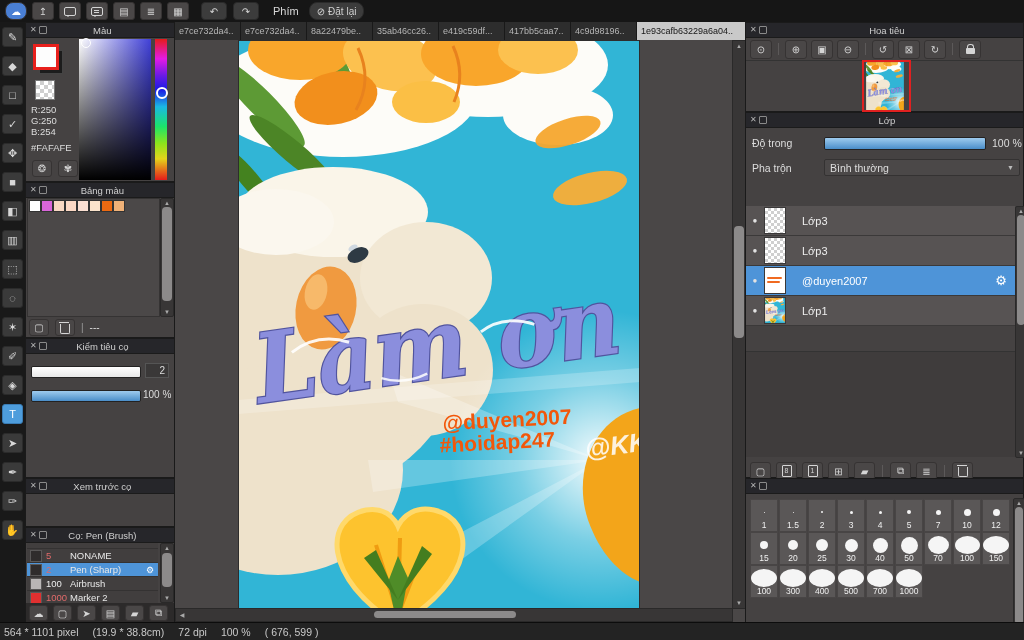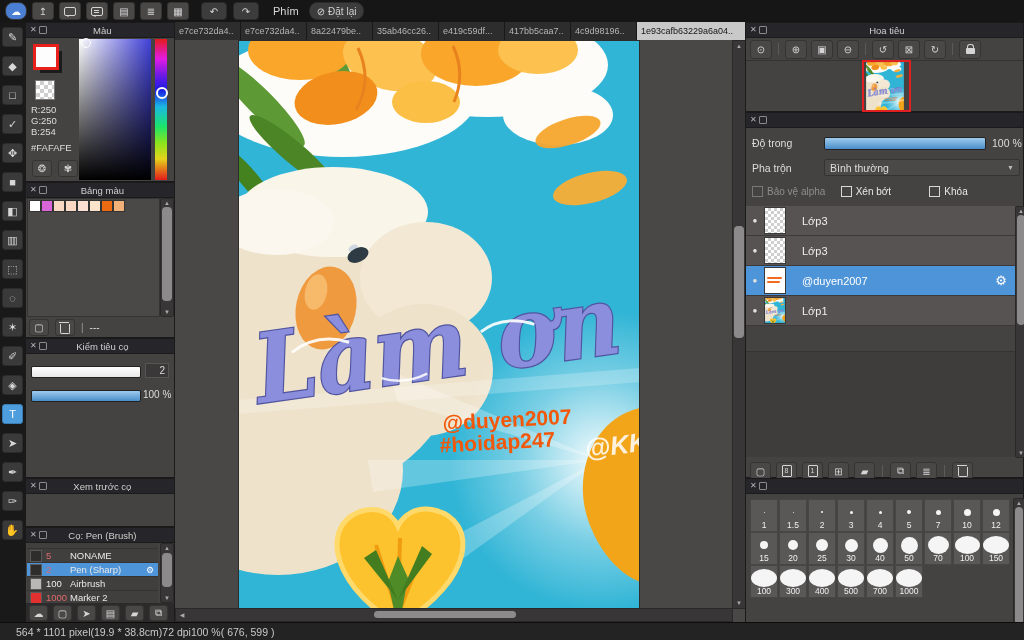--- a/index.html
+++ b/index.html
@@ -80,21 +80,21 @@
   .cb.dim{color:#8f8d8d}.cb.dim .box{border-color:#777}
   
   #bs-grid{display:grid;grid-template-columns:repeat(9,29px)}
   .bs-cell{width:28px;height:33px;background:#5a5757;border:1px solid #484545;display:flex;flex-direction:column;
            align-items:center;justify-content:space-between;padding:3px 0 1px;box-sizing:border-box}
   .bs-dot{background:#f5f5f5;border-radius:50%;margin:auto}
   .bs-num{font-size:8.5px;color:#f0f0f0;line-height:9px}
   
   #statusbar{left:0;top:622px;width:1024px;height:18px;background:#232323;border-top:1px solid #0c0c0c;
              display:flex;align-items:center;font-size:10.5px;color:#c8c8c8}
-  #statusbar span{white-space:pre}
+  #statusbar span{margin-left:14px;white-space:pre}
   
   #canvas-area{left:175px;top:40px;width:570px;height:582px;background:#4a4747;overflow:hidden}
   
   .pal-sw{width:12px;height:12px;border:1px solid #333;box-sizing:border-box;flex:0 0 auto}
 </style>
 </head>
 <body>
 
 <div id="topbar" class="abs">
   <div id="tb-icons" style="display:flex;align-items:center">
@@ -449,47 +449,34 @@
         <use href="#art"></use>
       </svg>
     <div class="abs" style="left:116px;top:-1px;width:45px;height:48px;border:2px solid #e02020"></div>
   </div>
 </div>
 
 <div class="panel" style="left:745px;top:112px;width:279px;height:366px">
   <div class="panel-header">
     <span class="ph-x">✕</span>
     <span class="ph-pop"></span>
+    <span class="ph-title">Lớp</span>
   </div>
   <div style="position:relative;height:350px">
     <div class="abs" style="left:6px;top:9px;font-size:10.5px">Độ trong</div>
     <div class="slider abs" style="left:78px;top:9px;width:160px;height:11px">
         <div class="fill-blue" style="width:100%"></div>
       </div>
     <div class="abs" style="left:246px;top:9px;font-size:10.5px">100 %</div>
     <div class="abs" style="left:6px;top:34px;font-size:10.5px">Pha trộn</div>
     <div class="abs" style="left:78px;top:31px;width:196px;height:17px;background:#4b4848;border:1px solid #343232;border-radius:2px;
          display:flex;align-items:center;font-size:10.5px;padding:0 5px;box-sizing:border-box">
       <span style="flex:1">Bình thường</span>
       <span style="font-size:7px;color:#bbb">▼</span>
     </div>
-    <div id="layer-checks" class="abs" style="left:6px;top:58px;width:266px;display:flex">
-        <div class="cb dim" style="flex: 1 1 0%;">
-          <span class="box"></span>
-          <span>Bảo vệ alpha</span>
-        </div>
-        <div class="cb" style="flex: 1 1 0%;">
-          <span class="box"></span>
-          <span>Xén bớt</span>
-        </div>
-        <div class="cb" style="flex: 1 1 0%;">
-          <span class="box"></span>
-          <span>Khóa</span>
-        </div>
-      </div>
     <div id="layer-list" class="abs" style="left:0;top:78px;width:269px">
         <div class="layer-row">
           <span class="eye">●</span>
           <div class="l-thumb checker" style="background-size: 6px 6px; background-position: 0px 0px, 3px 3px;"></div>
           <span class="l-name">Lớp3</span>
         </div>
         <div class="layer-row">
           <span class="eye">●</span>
           <div class="l-thumb checker" style="background-size: 6px 6px; background-position: 0px 0px, 3px 3px;"></div>
           <span class="l-name">Lớp3</span>
@@ -654,18 +641,18 @@
       </div>
     <div class="sb-track" style="left:267px;top:4px;width:10px;height:140px">
       <div class="sb-arr" style="top:0">▲</div>
       <div class="sb-thumb" style="top:8px;height:118px"></div>
       <div class="sb-arr" style="bottom:0">▼</div>
     </div>
   </div>
 </div>
 
 <div id="statusbar" class="abs">
-  <span style="margin-left:16px">564 * 1101 pixel</span>
+  <span style="margin-left:4px">564 * 1101 pixel</span>
   <span>(19.9 * 38.8cm)</span>
   <span>72 dpi</span>
   <span>100 %</span>
   <span>( 676, 599 )</span>
 </div>
 
 </body></html>

